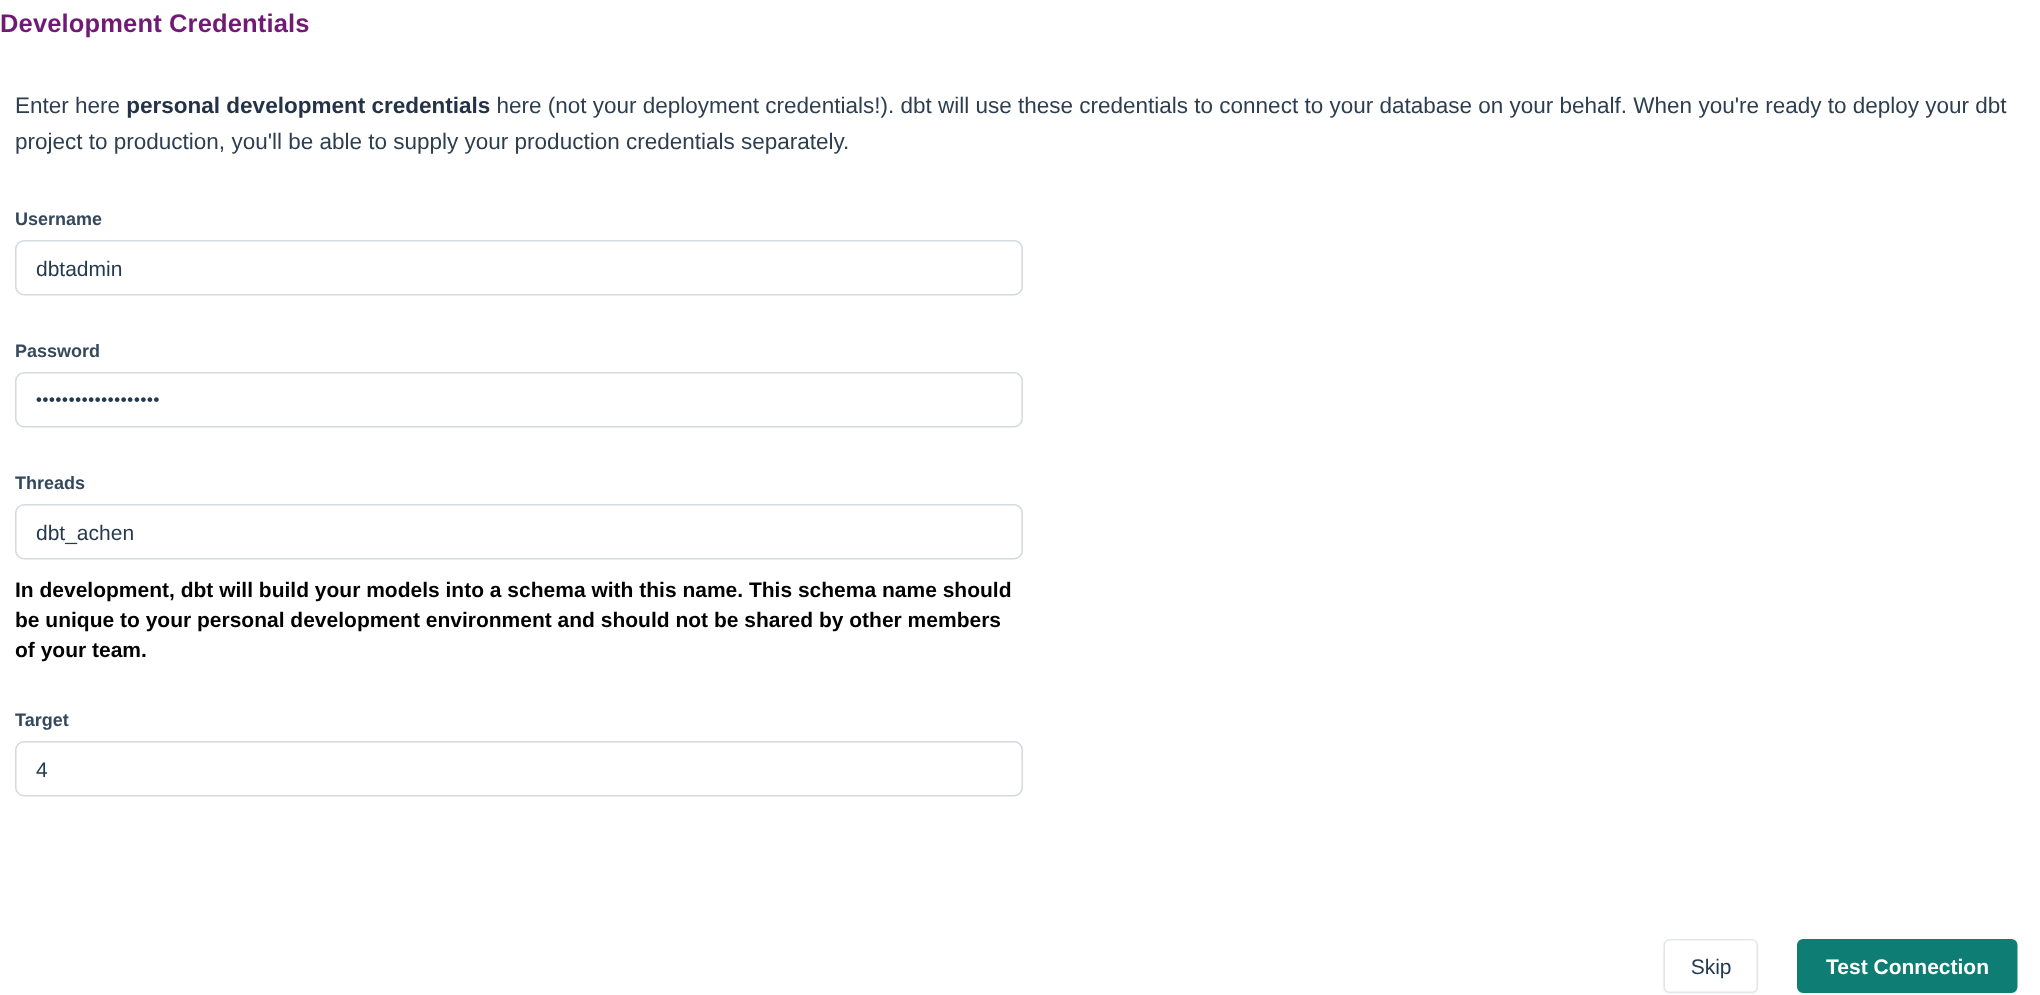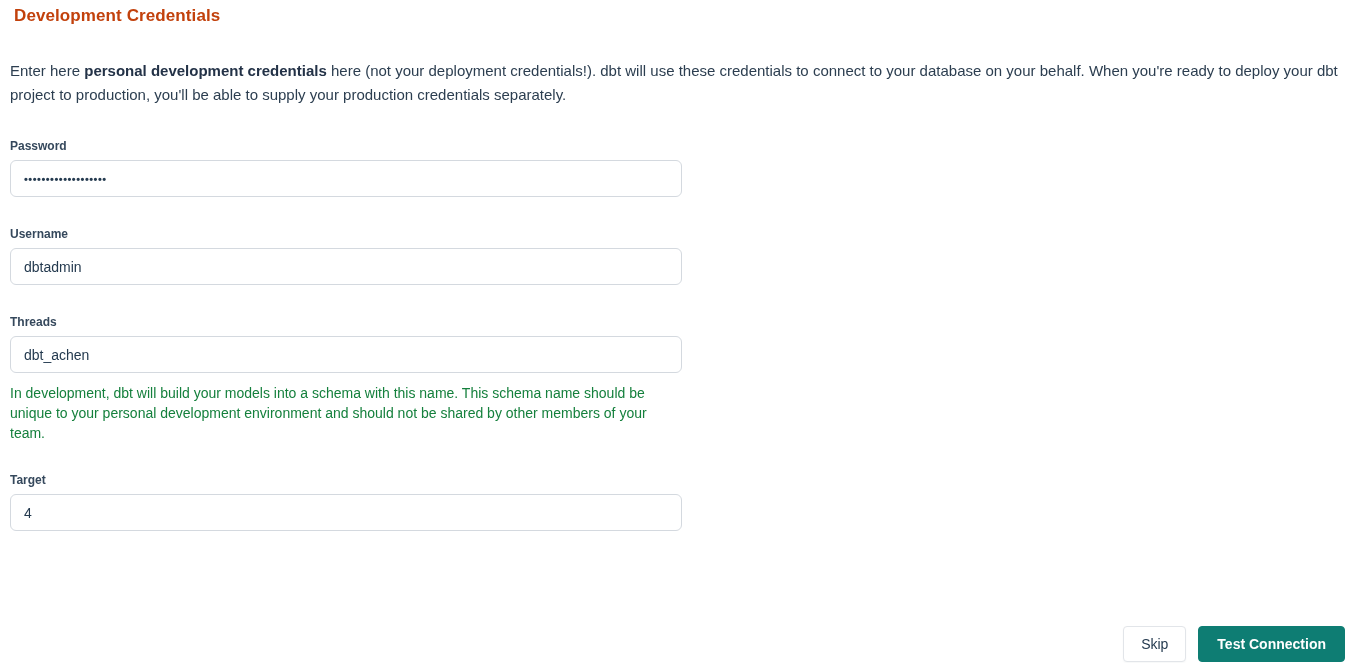--- a/index.html
+++ b/index.html
@@ -6,24 +6,24 @@
   html, body {
     width: 1360px; height: 663px;
     background: #ffffff;
     font-family: "Liberation Sans", sans-serif;
     color: #2c3e50;
     overflow: hidden;
   }
   .page { position: relative; width: 1360px; height: 663px; }
 
   .page-title {
-    margin: 6px 0 0 14px;
+    margin: 6px 0 0 0;
     font-size: 17px;
     font-weight: 700;
-    color: #c2410c;
+    color: #701a75;
     letter-spacing: 0.1px;
   }
 
   .intro {
     margin: 33px 14px 0 10px;
     font-size: 15px;
     line-height: 24px;
     color: #2c3e50;
     max-width: 1334px;
   }
@@ -54,30 +54,31 @@
   .text-input.password {
     font-size: 11px;
     font-weight: 700;
     letter-spacing: 0.5px;
   }
   .field-help {
     max-width: 668px;
     margin-top: 10px;
     font-size: 14px;
     line-height: 20px;
-    color: #15803d;
+    color: #000000;
+    font-weight: bold;
   }
 
   .actions {
     position: absolute;
     top: 620px;
     right: 15px;
     display: flex;
     align-items: center;
-    gap: 12px;
+    gap: 26px;
   }
   .btn {
     height: 36px;
     border-radius: 4px;
     font-family: "Liberation Sans", sans-serif;
     font-size: 14px;
     cursor: pointer;
     display: inline-flex;
     align-items: center;
     justify-content: center;
@@ -102,27 +103,27 @@
 
 <div class="page">
 
   <h1 class="page-title">Development Credentials</h1>
 
   <p class="intro"><span>Enter here </span><strong>personal development credentials</strong><span> here (not your deployment credentials!). dbt will use these credentials to connect to your database on your behalf. When you're ready to deploy your dbt project to production, you'll be able to supply your production credentials separately.</span></p>
 
   <div class="form">
 
     <div class="field">
-      <label class="field-label">Password</label>
-      <input class="text-input password" type="text" value="•••••••••••••••••••" style="">
+      <label class="field-label">Username</label>
+      <input class="text-input" type="text" value="dbtadmin" style="">
     </div>
 
     <div class="field">
-      <label class="field-label">Username</label>
-      <input class="text-input" type="text" value="dbtadmin" style="">
+      <label class="field-label">Password</label>
+      <input class="text-input password" type="text" value="•••••••••••••••••••" style="">
     </div>
 
     <div class="field">
       <label class="field-label">Threads</label>
       <input class="text-input" type="text" value="dbt_achen" style="">
       <p class="field-help">In development, dbt will build your models into a schema with this name. This schema name should be unique to your personal development environment and should not be shared by other members of your team.</p>
     </div>
 
 
     <div class="field">

